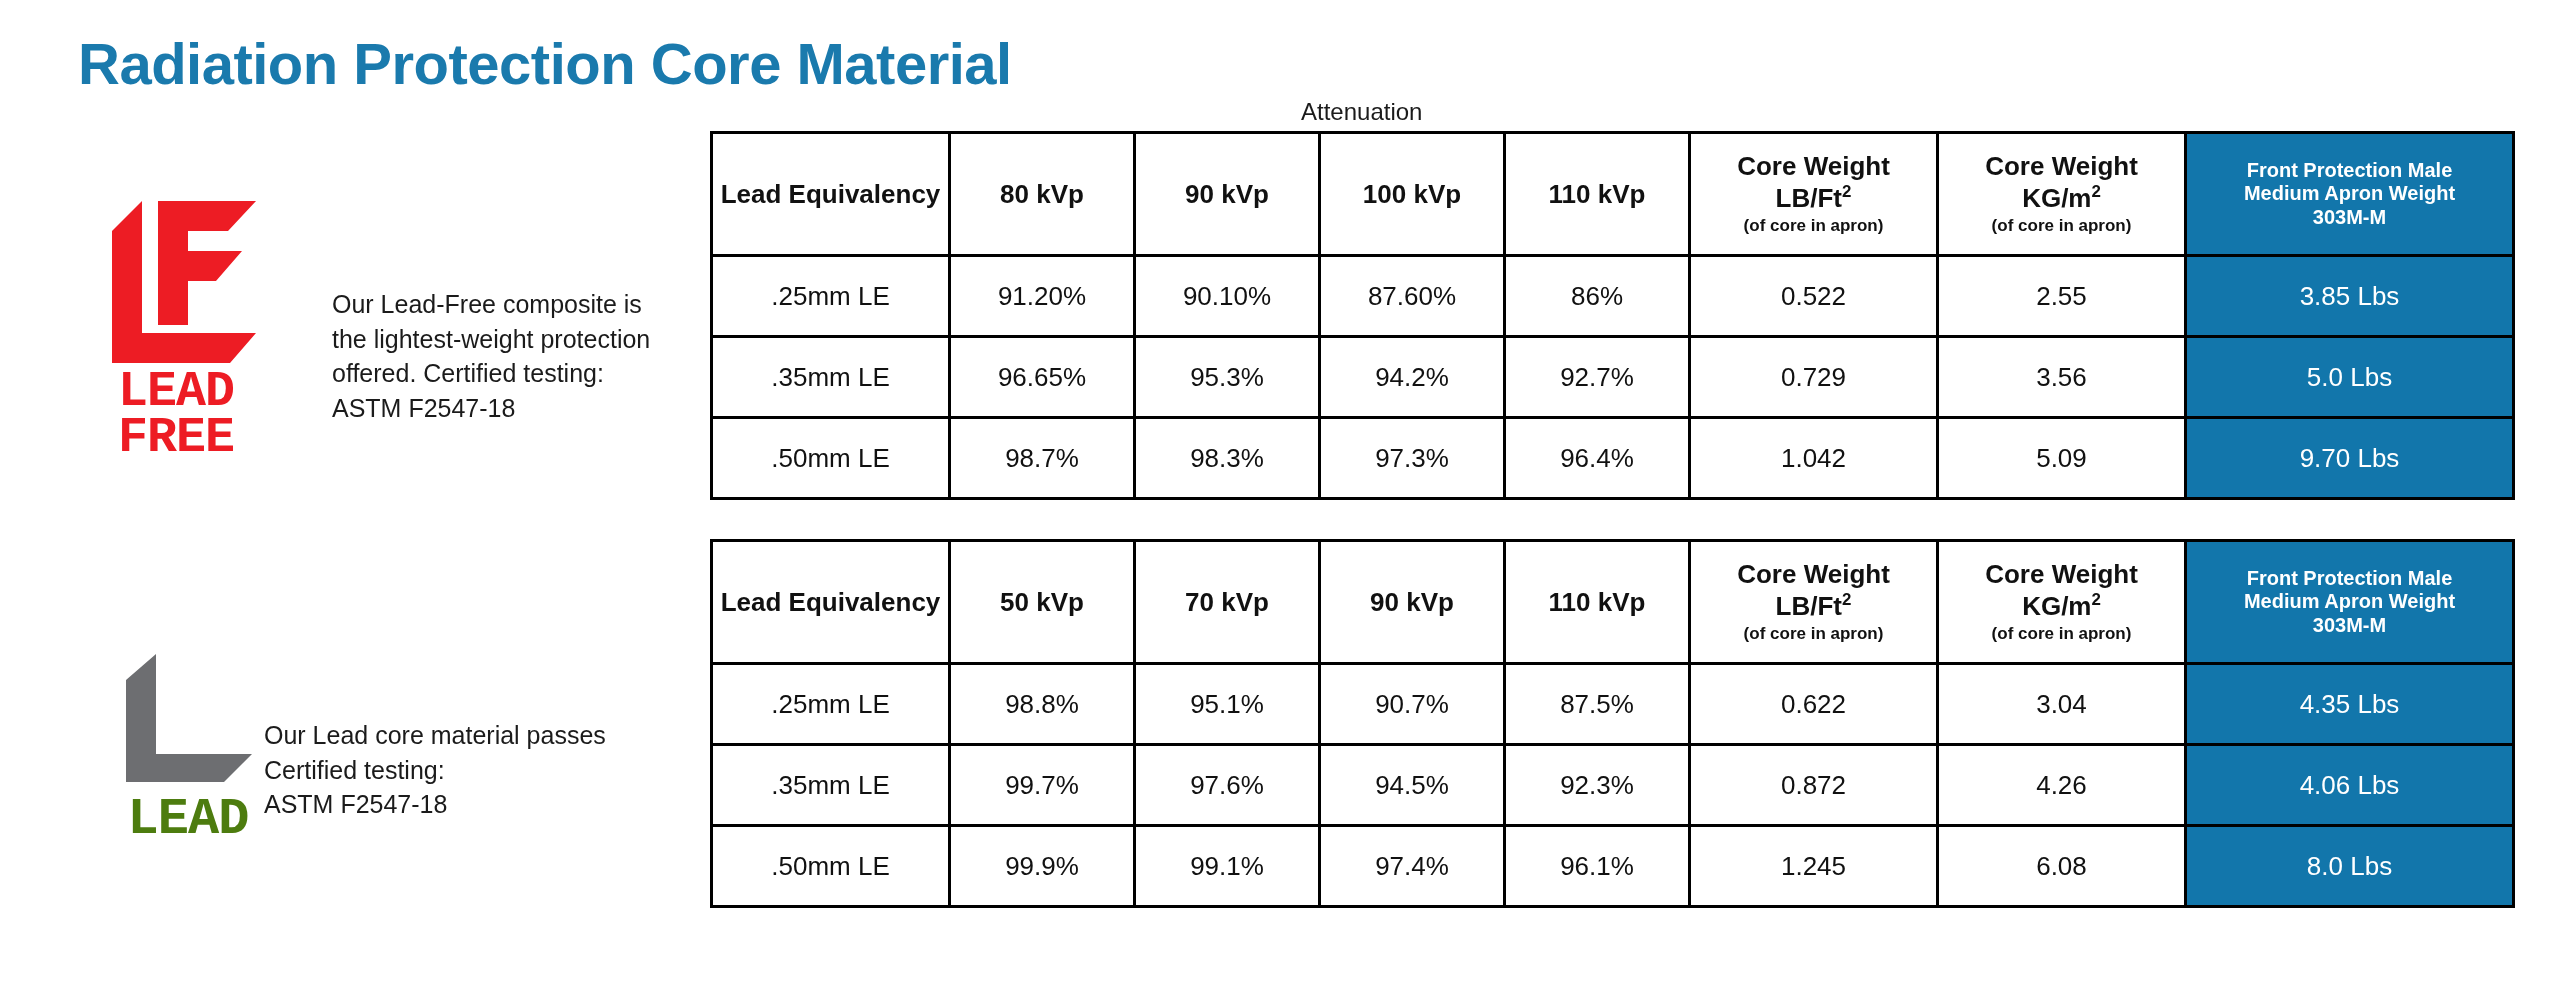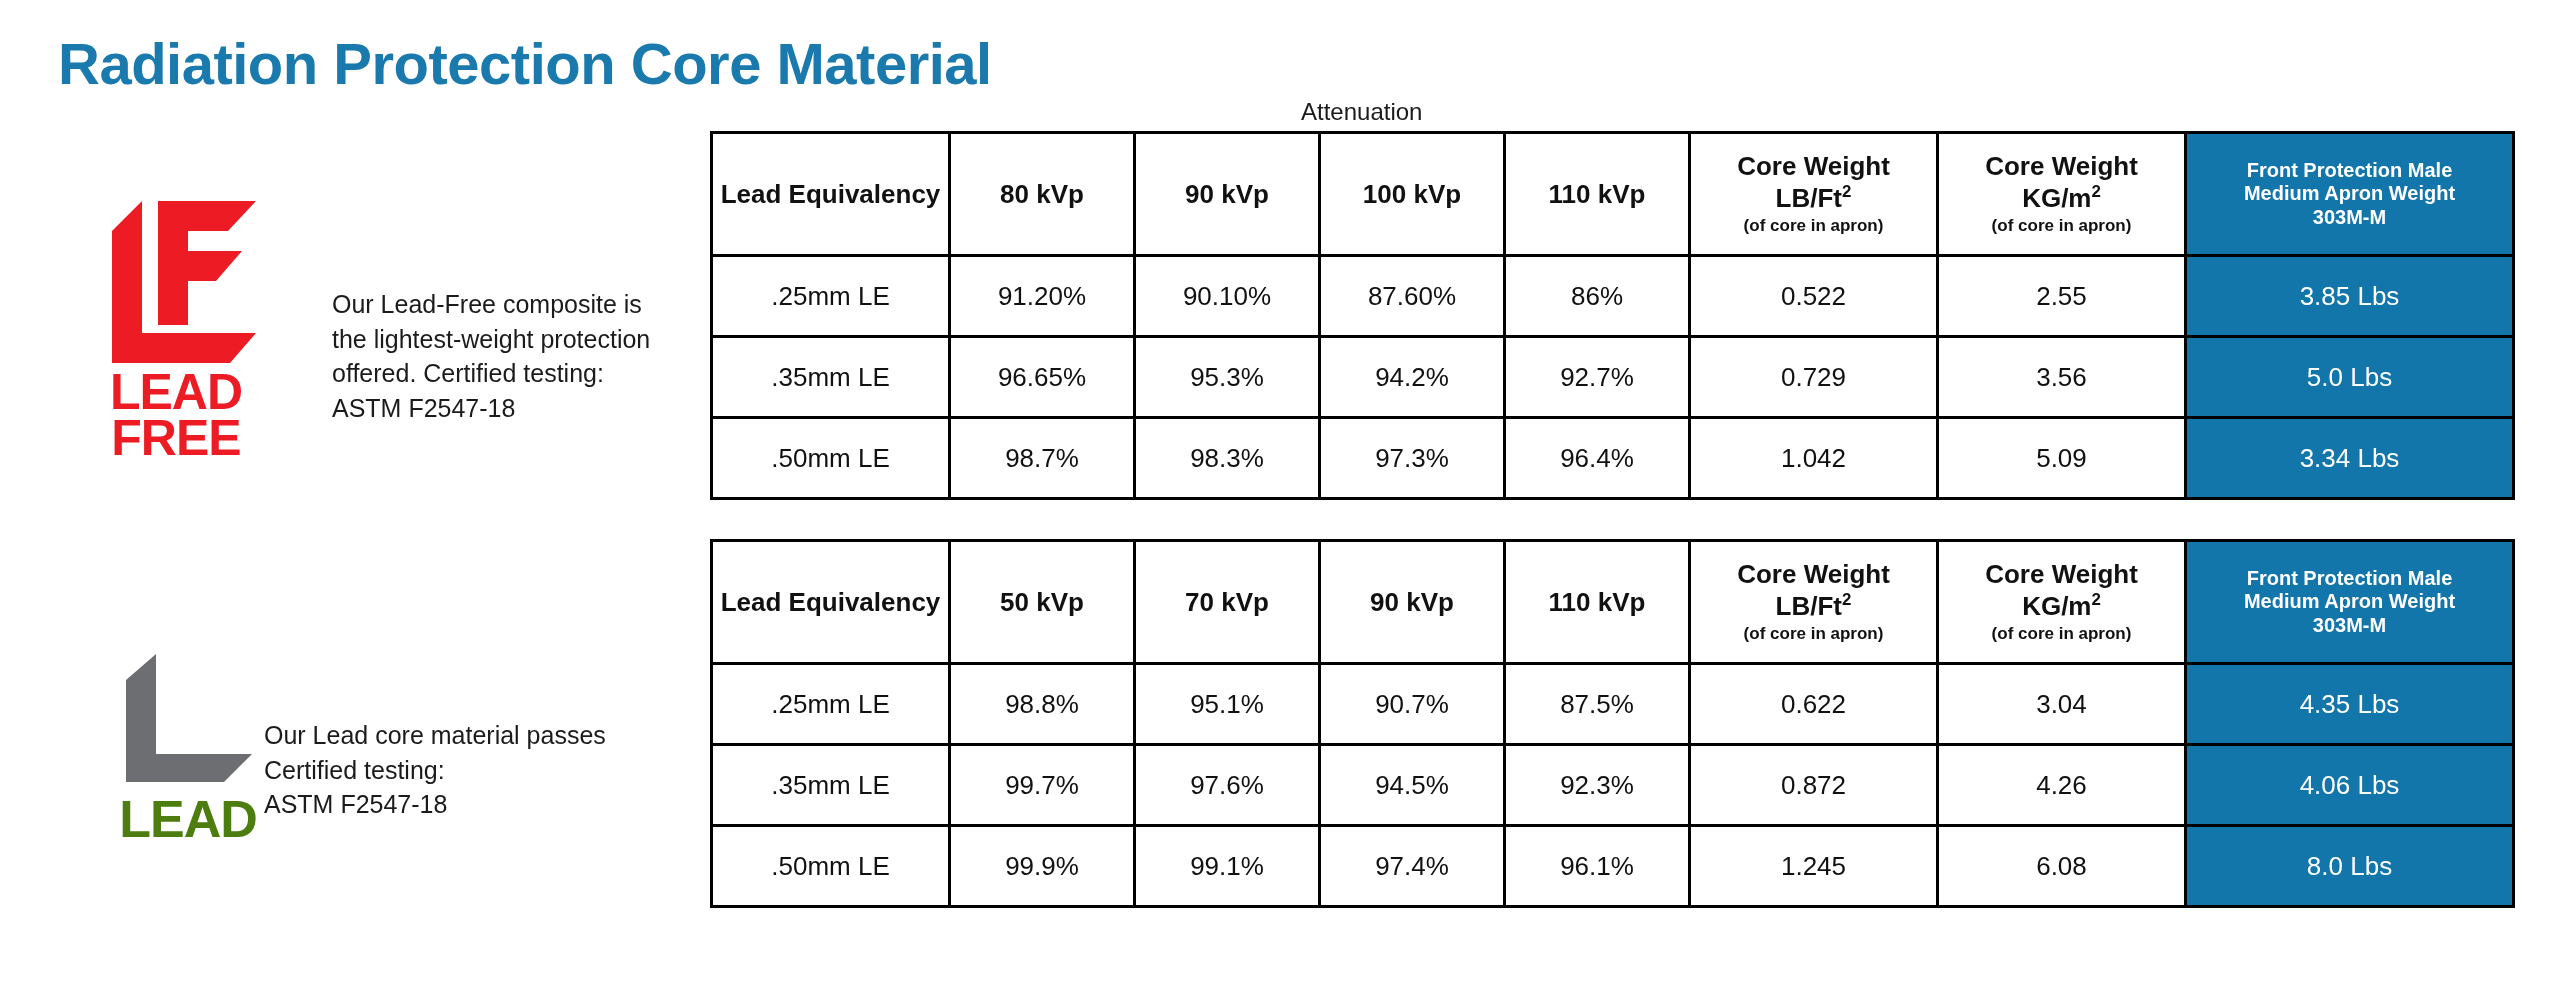--- a/index.html
+++ b/index.html
@@ -13,21 +13,21 @@
   .page {
     position: relative;
     width: 2560px;
     height: 1003px;
     background: #ffffff;
   }
 
   
   .page-title {
     position: absolute;
-    left: 58px;
+    left: 78px;
     top: 30px;
     font-size: 58px;
     font-weight: 800;
     color: #1a7aad;
     letter-spacing: -0.5px;
     white-space: nowrap;
   }
 
   
   .attenuation-label {
@@ -52,21 +52,21 @@
     position: relative;
     flex: 0 0 auto;
     text-align: center;
   }
   .logo-wrap.lf-logo { width: 160px; }
   .logo-wrap.l-logo  { width: 152px; }
 
   .logo-mark { display: block; }
 
   .logo-word {
-    font-family: Liberation Sans, sans-serif;
+    font-family: Liberation Mono, monospace;
     font-weight: 800;
     letter-spacing: -1px;
     line-height: 0.92;
   }
   .logo-word.lf-word {
     color: #ed1c24;
     font-size: 50px;
     margin-top: 4px;
   }
   .logo-word.l-word {
@@ -244,21 +244,21 @@
         <td class="accent-cell">5.0 Lbs</td>
       </tr>
       <tr>
         <td>​.50mm LE</td>
         <td>98.7%</td>
         <td>98.3%</td>
         <td>97.3%</td>
         <td>96.4%</td>
         <td>1.042</td>
         <td>5.09</td>
-        <td class="accent-cell">3.34 Lbs</td>
+        <td class="accent-cell">9.70 Lbs</td>
       </tr>
     </tbody>
   </table>
 
   <table class="spec-table table-2">
     <colgroup>
       <col class="c-le">
         <col class="c-kvp">
         <col class="c-kvp">
         <col class="c-kvp">

